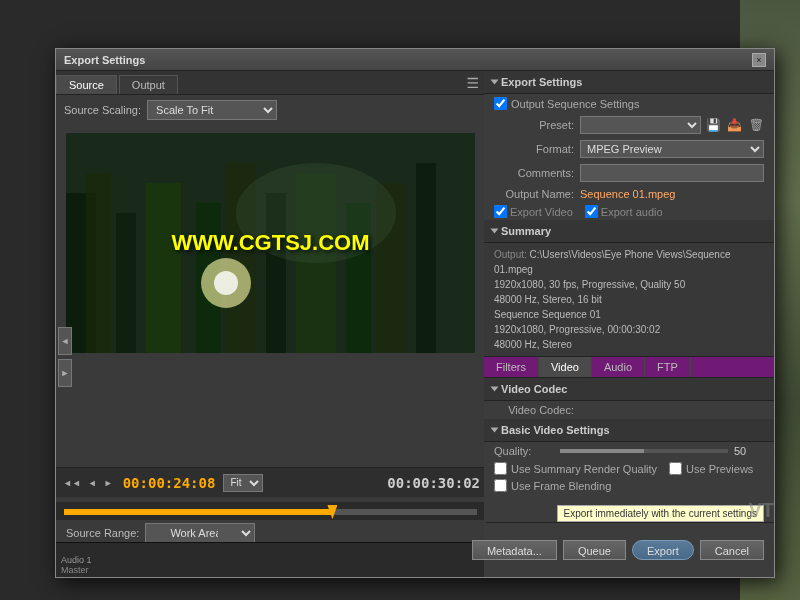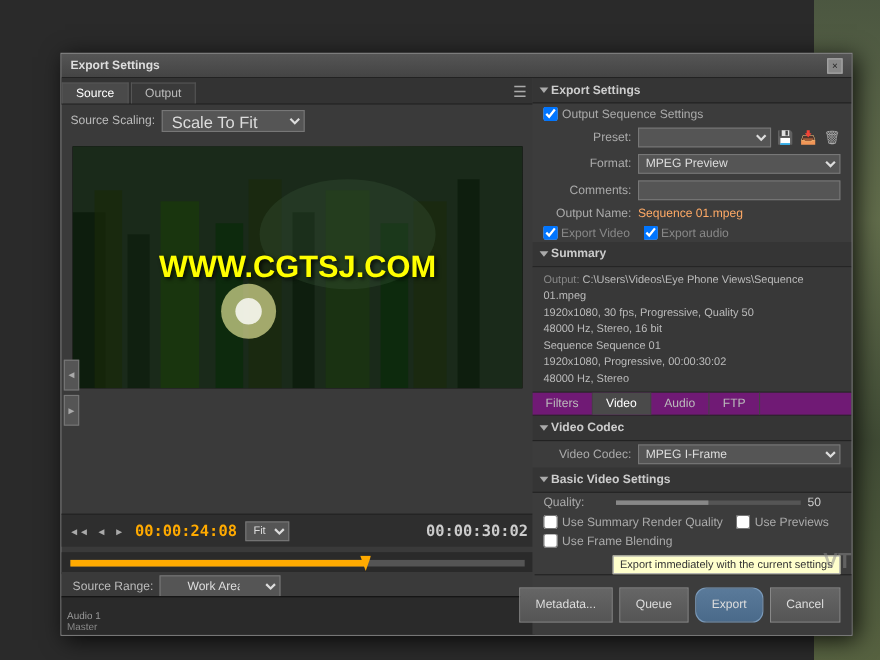--- a/index.html
+++ b/index.html
@@ -88,21 +88,21 @@
     }
     .source-scaling-label {
       color: #bbb;
       font-size: 11px;
       white-space: nowrap;
     }
     .source-scaling-select {
       background: #555;
       border: 1px solid #777;
       color: #ddd;
-      font-size: 15px;
+      font-size: 11px;
       padding: 1px 4px;
       width: 130px;
       height: 20px;
     }
 
     
     .video-preview {
       margin: 8px 10px;
       height: 220px;
       background: #000;
@@ -114,21 +114,21 @@
       height: 100%;
       background: linear-gradient(135deg, #1a2a1a 0%, #2a3a2a 20%, #3a4a2a 40%, #1a2a1a 60%, #0a1a0a 80%, #2a3a1a 100%);
       position: relative;
     }
     .watermark {
       position: absolute;
       top: 50%;
       left: 50%;
       transform: translate(-50%, -50%);
       color: #ffff00;
-      font-size: 28px;
+      font-size: 22px;
       font-weight: bold;
       text-shadow: 2px 2px 4px rgba(0,0,0,0.8);
       white-space: nowrap;
     }
 
     
     .timeline-controls {
       position: absolute;
       bottom: 80px;
       left: 0; right: 0;
@@ -381,21 +381,21 @@
       padding: 0 10px;
       gap: 6px;
     }
     .btn {
       background: linear-gradient(to bottom, #666, #555);
       border: 1px solid #888;
       color: #ddd;
       font-size: 11px;
       padding: 4px 14px;
       cursor: pointer;
-      height: 32px;
+      height: 20px;
     }
     .btn.primary {
       background: linear-gradient(to bottom, #5a7a9a, #4a6a8a);
       border-color: #7a9aba;
       border-radius: 10px;
     }
 
     .tooltip {
       position: absolute;
       bottom: 55px; right: 10px;
@@ -656,23 +656,20 @@
       <div class="right-tab">FTP</div>
     </div>
 
     <div class="section-header">
       <div class="triangle"></div>
       <span>Video Codec</span>
     </div>
 
     <div class="field-row">
       <span class="field-label">Video Codec:</span>
-      <select class="field-select">
-        <option>MPEG I-Frame</option>
-      </select>
     </div>
 
     <div class="section-header">
       <div class="triangle"></div>
       <span>Basic Video Settings</span>
     </div>
 
     <div class="slider-area">
       <span class="slider-label">Quality:</span>
       <div class="slider">

